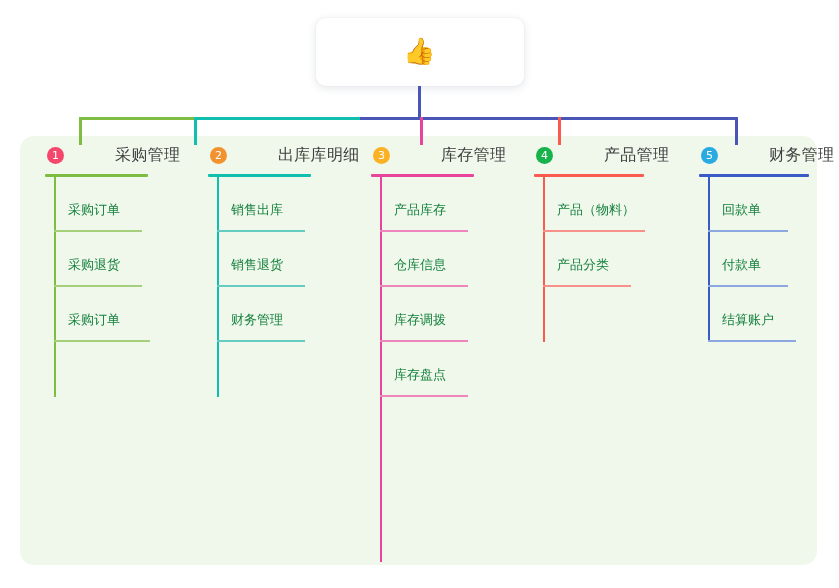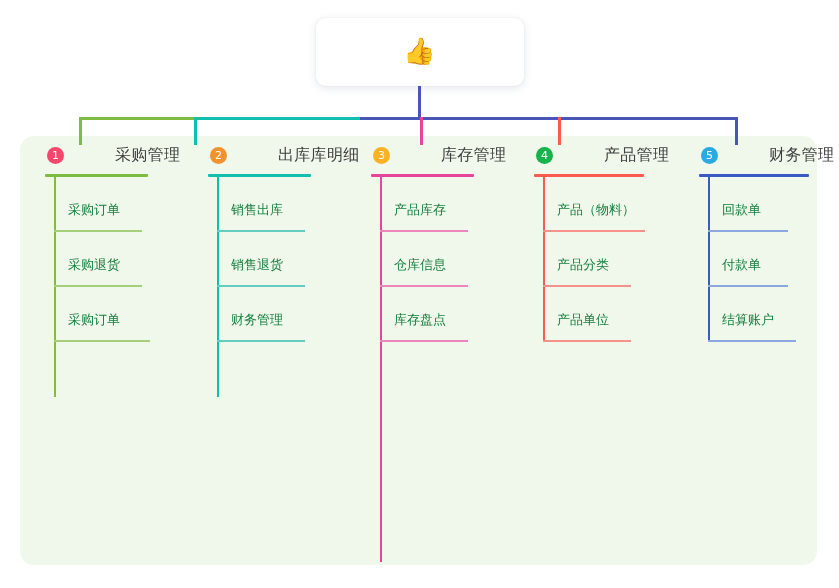--- a/index.html
+++ b/index.html
@@ -215,20 +215,24 @@
           <div class="spine" style="background: rgb(232, 68, 155); height: 385px;"></div>
           <div class="item">
             <span class="item-label">产品库存</span>
             <div class="item-underline" style="width: 88px; background: rgb(238, 133, 189);"></div>
           </div>
           <div class="item">
             <span class="item-label">仓库信息</span>
             <div class="item-underline" style="width: 88px; background: rgb(238, 133, 189);"></div>
           </div>
           <div class="item">
+            <span class="item-label">库存调拨</span>
+            <div class="item-underline" style="width: 88px; background: rgb(238, 133, 189);"></div>
+          </div>
+          <div class="item">
             <span class="item-label">库存盘点</span>
             <div class="item-underline" style="width: 88px; background: rgb(238, 133, 189);"></div>
           </div>
         </div>
       </div>
       <div class="column" style="left: 534px;">
         <div class="col-head">
           <span class="badge" style="background: rgb(22, 178, 75);">4</span>
           <span class="col-title">产品管理</span>
         </div>
@@ -236,24 +240,20 @@
         <div class="items">
           <div class="spine" style="background: rgb(251, 91, 78); height: 165px;"></div>
           <div class="item">
             <span class="item-label">产品（物料）</span>
             <div class="item-underline" style="width: 102px; background: rgb(247, 145, 137);"></div>
           </div>
           <div class="item">
             <span class="item-label">产品分类</span>
             <div class="item-underline" style="width: 88px; background: rgb(247, 145, 137);"></div>
           </div>
-          <div class="item">
-            <span class="item-label">产品单位</span>
-            <div class="item-underline" style="width: 88px; background: rgb(247, 145, 137);"></div>
-          </div>
         </div>
       </div>
       <div class="column" style="left: 699px;">
         <div class="col-head">
           <span class="badge" style="background: rgb(41, 171, 226);">5</span>
           <span class="col-title">财务管理</span>
         </div>
         <div class="head-bar" style="width: 110px; background: rgb(58, 91, 199);"></div>
         <div class="items">
           <div class="spine" style="background: rgb(58, 91, 199); height: 165px;"></div>

